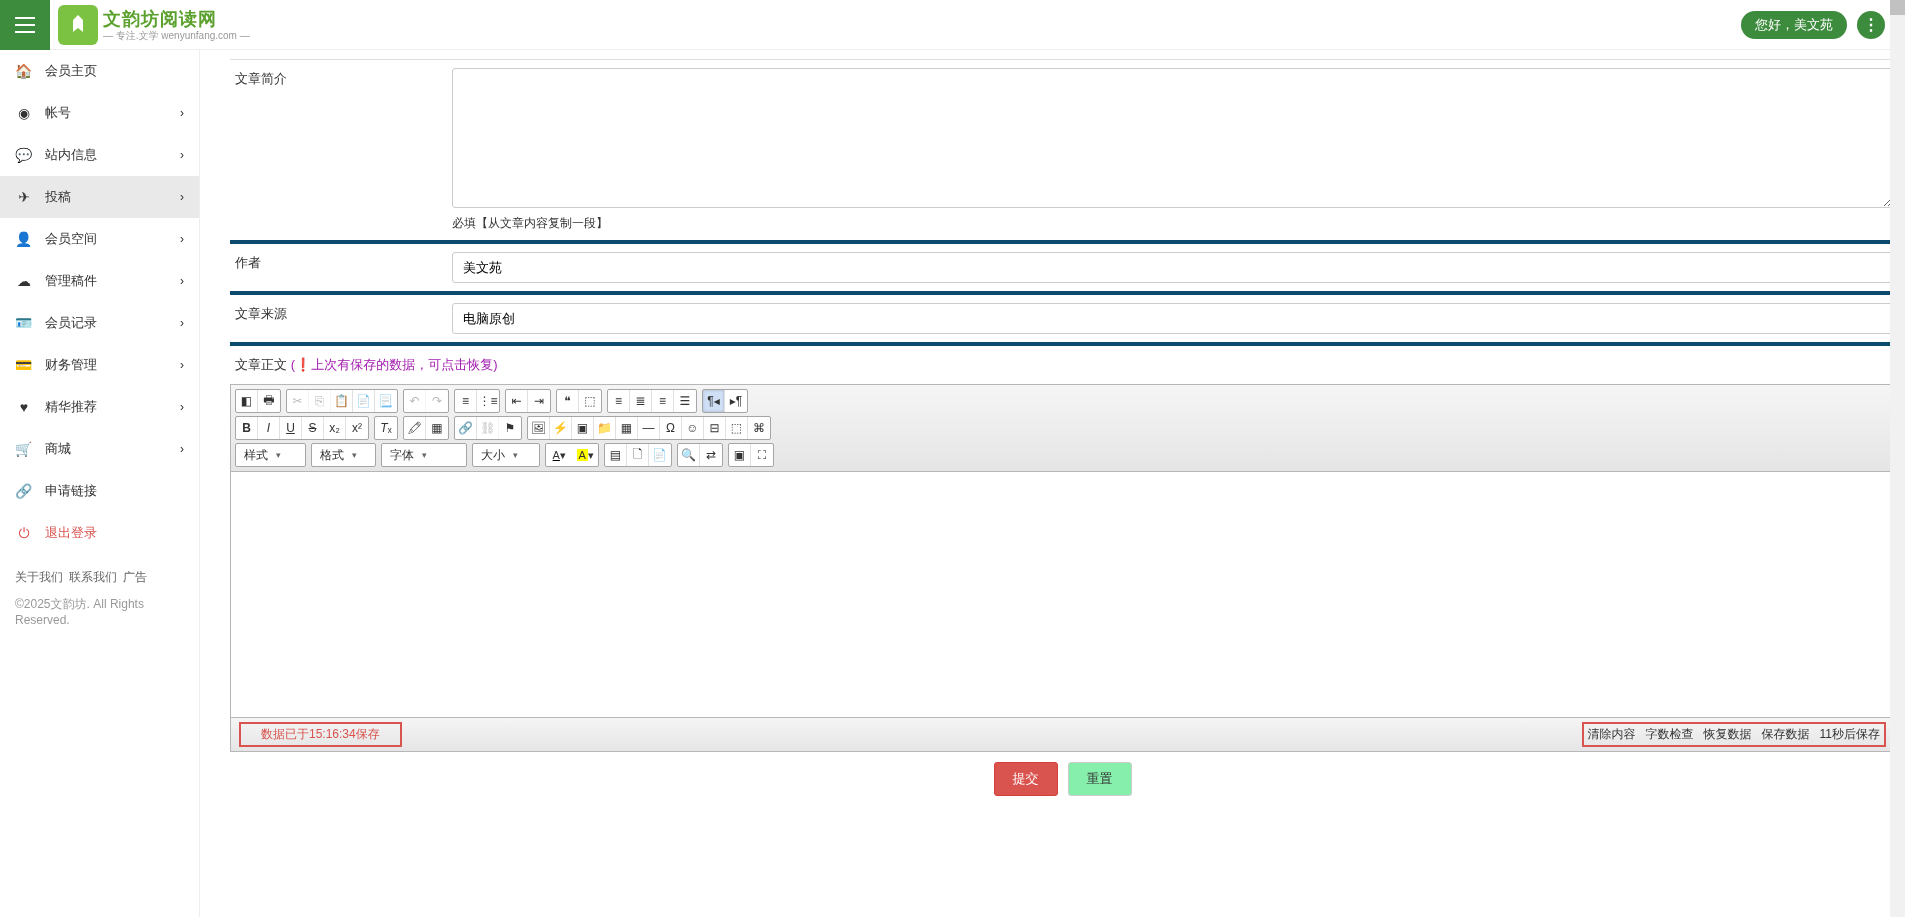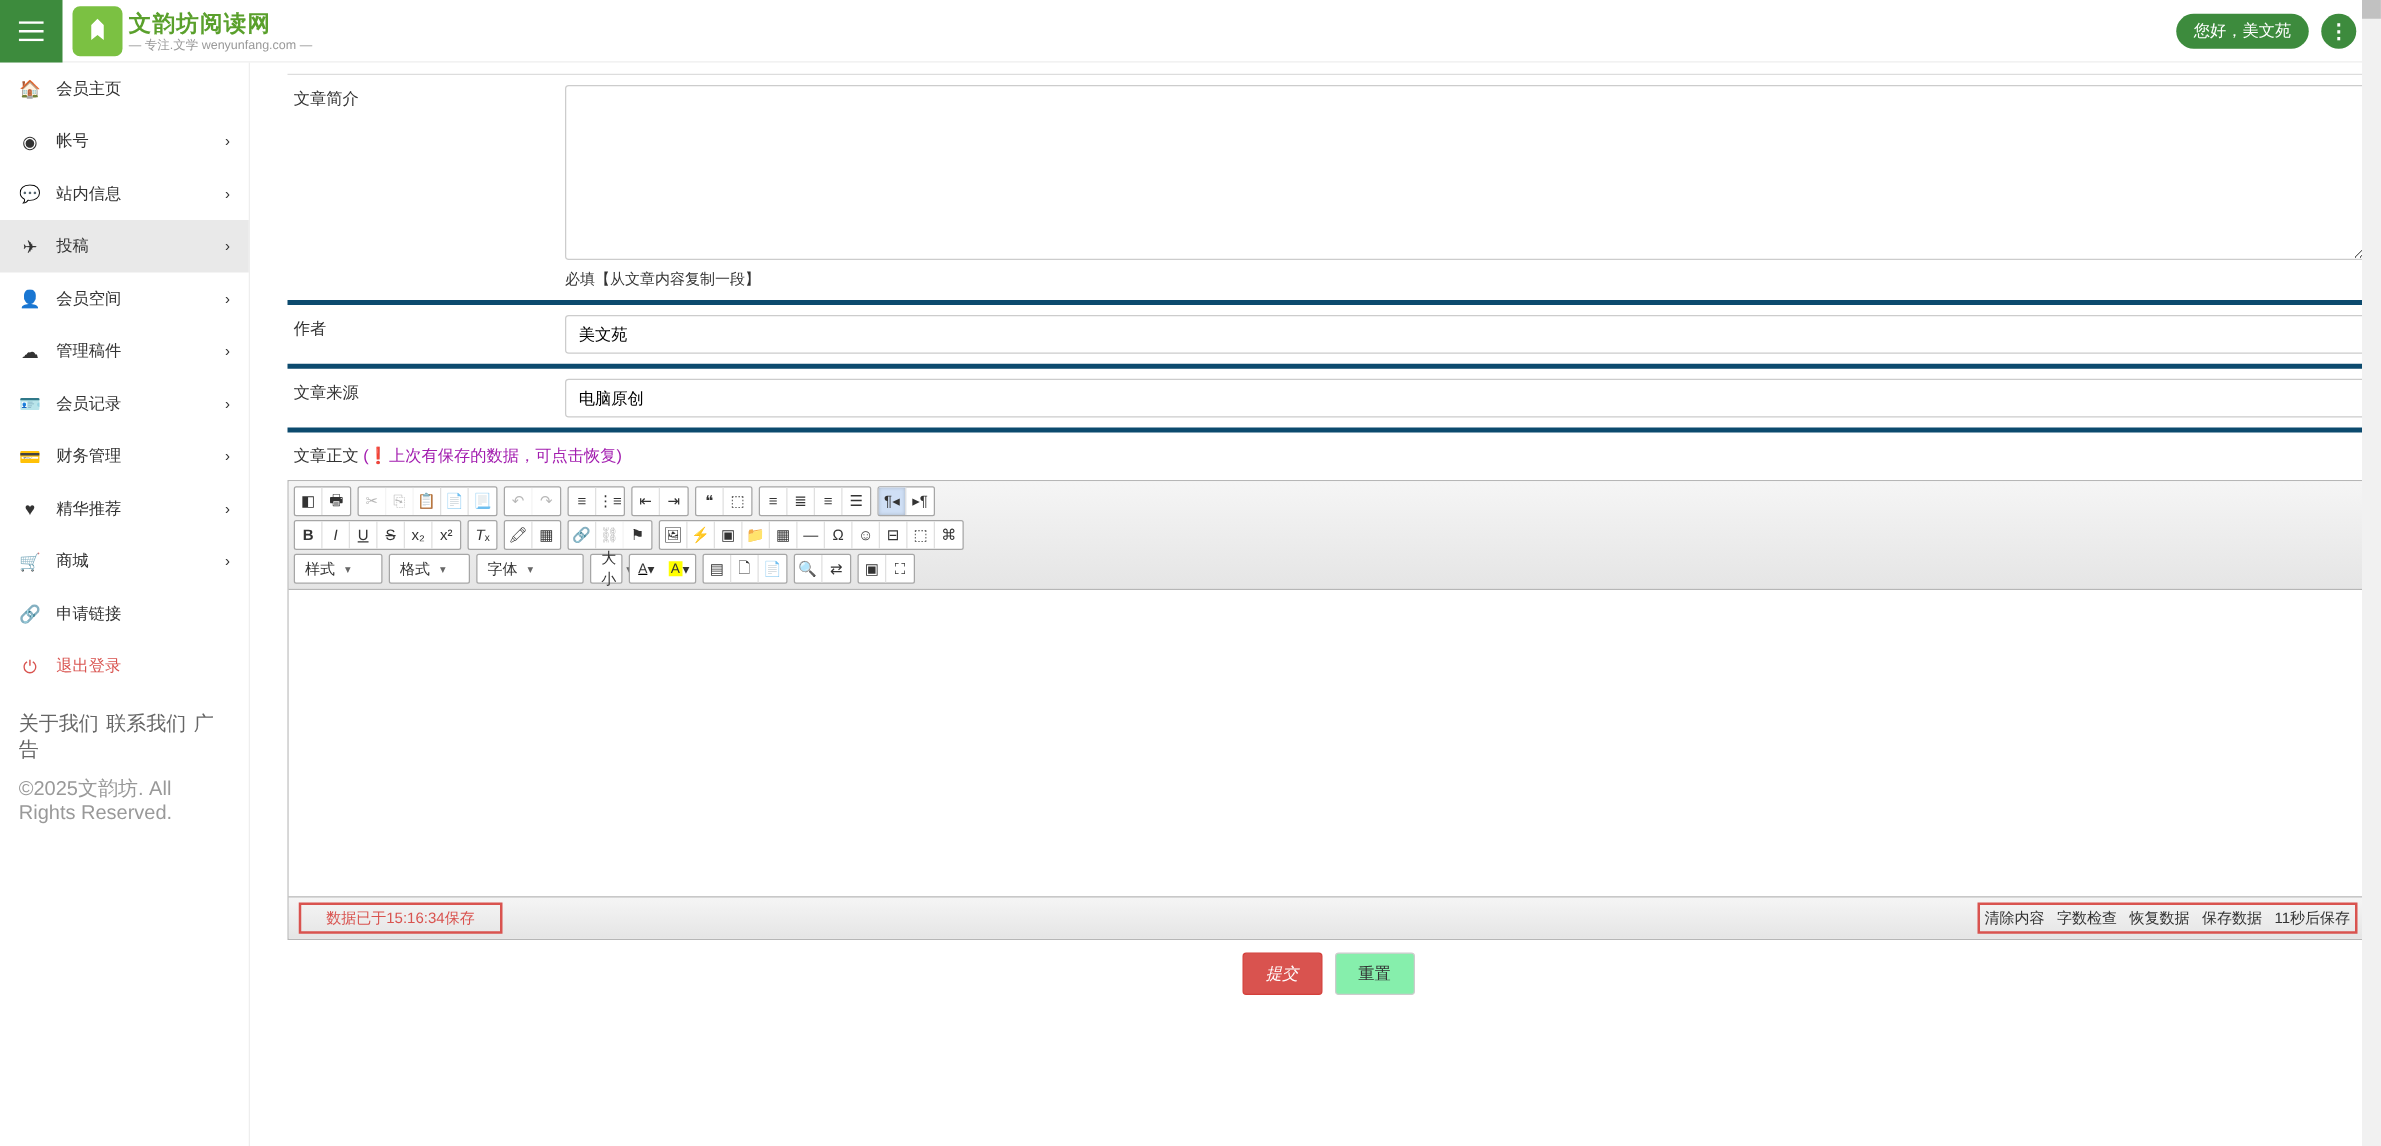--- a/index.html
+++ b/index.html
@@ -23,21 +23,21 @@
 .container { display: flex; }
 
 
 .sidebar { width: 200px; min-height: calc(100vh - 50px); border-right: 1px solid #eee; }
 .sidebar-item { display: flex; align-items: center; justify-content: space-between; padding: 12px 15px; cursor: pointer; color: #333; }
 .sidebar-item.active { background: #e9e9e9; }
 .sidebar-item.danger { color: #d9534f; }
 .sidebar-item-left { display: flex; align-items: center; gap: 12px; }
 .sidebar-icon { width: 18px; height: 18px; display: flex; align-items: center; justify-content: center; font-size: 14px; }
 .chevron { font-size: 12px; color: #333; }
-.sidebar-footer { padding: 15px; color: #999; font-size: 16px; }
+.sidebar-footer { padding: 15px; color: #999; font-size: 12px; }
 .sidebar-footer-links { margin-bottom: 10px; }
 .sidebar-footer-links span { color: #666; margin-right: 6px; cursor: pointer; }
 
 
 .main { flex: 1; padding: 0 10px 30px 30px; }
 
 
 .form-row { display: flex; border-bottom: 4px solid #0c4a6e; }
 .form-label { width: 220px; padding: 10px 5px; color: #333; font-size: 13px; }
 .form-control { flex: 1; padding: 8px 2px; }
@@ -67,21 +67,21 @@
 .editor-body { height: 245px; background: #fff; padding: 10px; }
 
 .editor-footer { background: linear-gradient(#f5f5f5, #e5e5e5); border-top: 1px solid #b6b6b6; padding: 4px 8px; display: flex; justify-content: space-between; align-items: center; font-size: 12px; }
 .save-status { border: 2px solid #d9534f; padding: 2px 20px; color: #d9534f; }
 .footer-actions { border: 2px solid #d9534f; padding: 2px 4px; display: flex; gap: 10px; }
 .footer-actions span { color: #333; cursor: pointer; }
 
 
 .bottom-actions { display: flex; justify-content: center; gap: 10px; padding: 10px 0; }
 .btn { padding: 7px 18px; border-radius: 3px; border: 1px solid; cursor: pointer; font-size: 13px; }
-.btn-primary { background: #d9534f; border-color: #d43f3a; color: #fff; font-style: italic; }
+.btn-primary { background: #d9534f; border-color: #d43f3a; color: #fff; }
 .btn-default { background: #86efac; border-color: #ccc; color: #333; }
 
 
 .vscroll { position: fixed; right: 0; top: 0; width: 15px; height: 100vh; background: #f1f1f1; }
 .vscroll-thumb { position: absolute; right: 0; top: 0; width: 15px; height: 15px; background: #c1c1c1; }
 </style>
 </head>
 <body>
 
 <div class="header">
@@ -331,21 +331,21 @@
               <span class="arrow">▾</span>
             </div>
           <div class="tb-select" style="width:65px">
               <span>格式</span>
               <span class="arrow">▾</span>
             </div>
           <div class="tb-select" style="width:86px">
               <span>字体</span>
               <span class="arrow">▾</span>
             </div>
-          <div class="tb-select" style="width:26px">
+          <div class="tb-select" style="width:68px">
               <span>大小</span>
               <span class="arrow">▾</span>
             </div>
           <div class="tb-group">
             <div class="tb-colorbtn"><u style="text-decoration-color:#000">A</u>▾</div>
             <div class="tb-colorbtn"><span style="background:#ff0;padding:0 2px">A</span>▾</div>
           </div>
           <div class="tb-group">
             <div class="tb-btn">▤</div>
             <div class="tb-btn">🗋</div>

